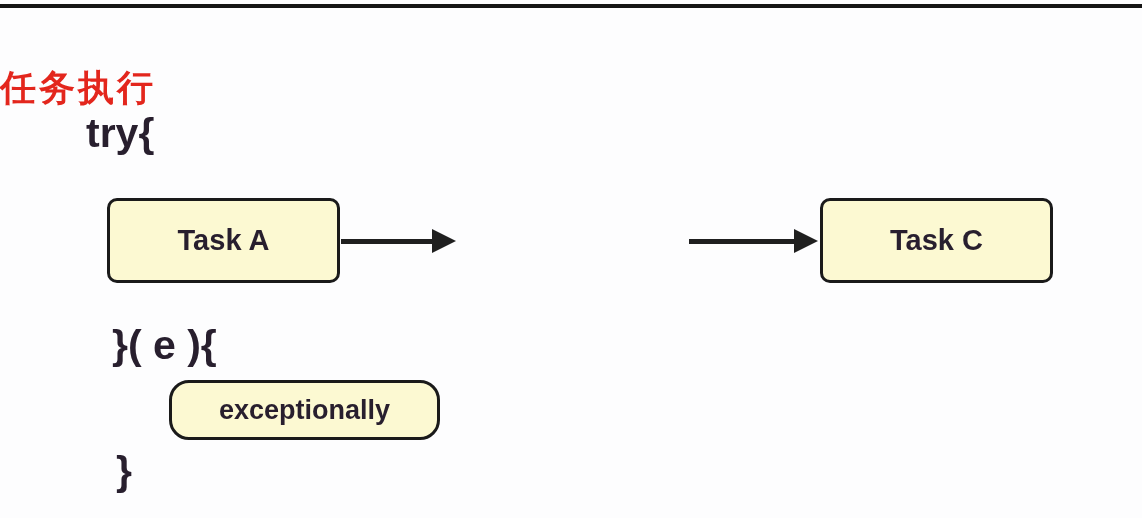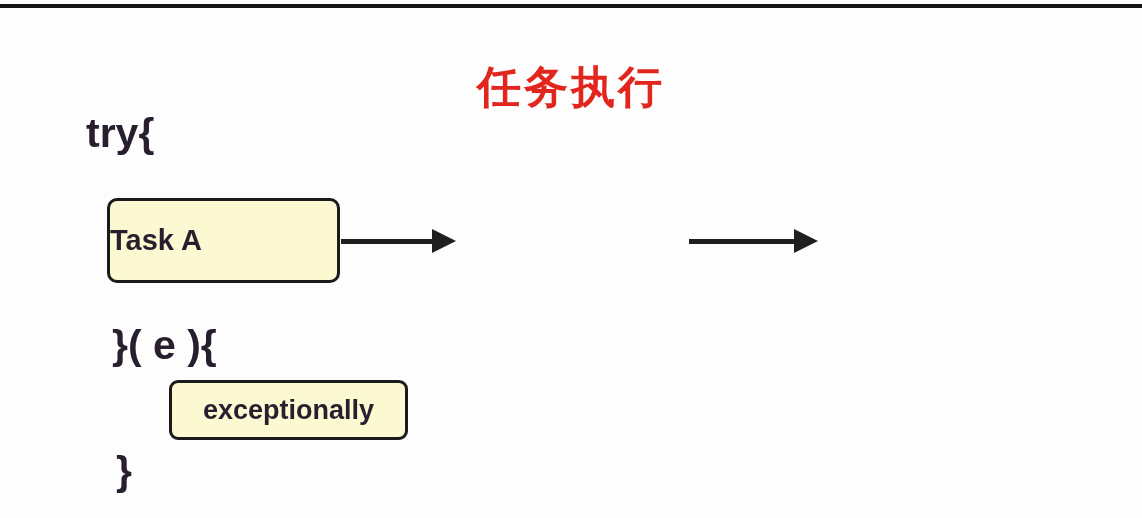--- a/index.html
+++ b/index.html
@@ -8,47 +8,47 @@
     background:#fdfdfe;
     font-family:"Liberation Sans",sans-serif;
     position:relative;overflow:hidden;
   }
   .stage{position:absolute;inset:0}
   .top-line{
     position:absolute;left:0;top:4px;width:1142px;height:4px;
     background:var(--line,#151515);
   }
   .title{
-    position:absolute;left:0;top:58px;width:1142px;
-    text-align:center;font-size:44px;font-weight:bold;
+    position:absolute;left:0;top:64px;width:1142px;
+    font-size:36px;font-weight:bold;
     color:var(--accent,#e3261d);letter-spacing:3px;
   }
   .code{
     position:absolute;font-weight:bold;font-size:41px;
     color:#281f2e;white-space:pre;
   }
   .code-try{left:86px;top:110px}
   .code-catch{left:112px;top:322px}
   .code-close{left:116px;top:448px}
   .task-box{
     position:absolute;top:198px;width:233px;height:85px;
     background:var(--boxfill,#fcf9d2);
     border:3px solid var(--boxborder,#1a1a1a);
     border-radius:10px;box-sizing:border-box;
-    display:flex;align-items:center;justify-content:flex-start;
+    display:flex;align-items:center;justify-content:center;
     font-size:29px;font-weight:bold;color:#281f2e;
   }
   .task-a{left:107px}
   .task-b{left:455px}
   .task-c{left:820px}
   .exc-box{
-    position:absolute;left:169px;top:380px;width:239px;height:60px;
+    position:absolute;left:169px;top:380px;width:271px;height:60px;
     background:var(--boxfill,#fcf9d2);
     border:3px solid var(--boxborder,#1a1a1a);
-    border-radius:9px;box-sizing:border-box;
+    border-radius:20px;box-sizing:border-box;
     display:flex;align-items:center;justify-content:center;
     font-size:27px;font-weight:bold;color:#281f2e;
   }
   .arrow-line{
     position:absolute;top:239px;height:5px;
     background:var(--arrow,#1f1f1f);
   }
   .arrow-head{
     position:absolute;top:229px;width:0;height:0;
     border-top:12px solid transparent;
@@ -75,20 +75,23 @@
     <span>Task A</span>
   </div>
 
   <div class="arrow-line a1-line"></div>
   <div class="arrow-head a1-head"></div>
 
 
   <div class="arrow-line a2-line"></div>
   <div class="arrow-head a2-head"></div>
 
+  <div class="task-box task-c">
+    <span>Task C</span>
+  </div>
 
   <div class="code code-catch">}( e ){</div>
 
   <div class="exc-box">
     <span>exceptionally</span>
   </div>
 
   <div class="code code-close">}</div>
 
 </div>

